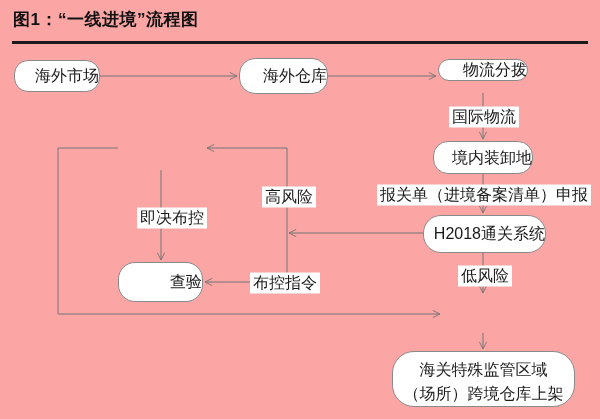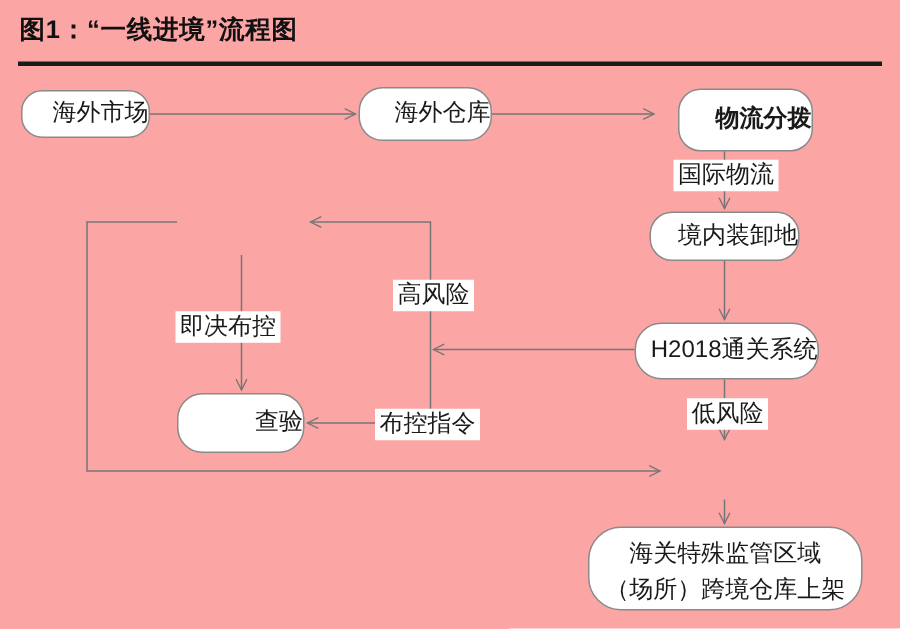--- a/index.html
+++ b/index.html
@@ -15,35 +15,35 @@
   .diagram{position:absolute;left:0;top:0;width:600px;height:419px;}
   .connectors{position:absolute;left:0;top:0;}
   .connectors path{stroke:#757575;stroke-width:1;fill:none;}
   .node{
     position:absolute;display:flex;align-items:center;justify-content:flex-end;
     background:#fff;border:1px solid #8a8a8a;font-size:16px;color:#1a1a1a;
     white-space:nowrap;text-align:center;box-sizing:border-box;line-height:1.25;
   }
   .n-market{left:14px;top:60px;width:86px;height:32px;border-radius:14px;}
   .n-warehouse{left:239px;top:58px;width:89px;height:36px;border-radius:16px;}
-  .n-sorting{left:452px;top:59px;width:90px;height:42px;border-radius:15px;font-weight:bold;}
+  .n-sorting{left:438px;top:59px;width:90px;height:22px;border-radius:15px;}
   .n-unloading{left:433px;top:141px;width:100px;height:33px;border-radius:15px;}
   .n-h2018{left:423px;top:215px;width:123px;height:38px;border-radius:18px;}
   .n-review{left:118px;top:130px;width:87px;height:40px;border-radius:17px;}
   .n-inspection{left:118px;top:262px;width:85px;height:40px;border-radius:17px;}
   .n-release{left:442px;top:295px;width:82px;height:38px;border-radius:18px;}
   .n-shelf{left:392px;top:351px;width:183px;height:56px;border-radius:22px;flex-direction:column;line-height:1.5;}
   .elabel{
     position:absolute;transform:translate(-50%,-50%);background:#fff;
     padding:0 3px;font-size:16px;color:#1a1a1a;white-space:nowrap;
   }
   .l-intl{left:484px;top:117px;}
   .l-decl{left:484px;top:195px;}
   .l-high{left:289px;top:197px;}
-  .l-instant{left:152px;top:218px;font-family:Liberation Serif, serif;}
+  .l-instant{left:172px;top:218px;font-family:Liberation Serif, serif;}
   .l-ctrl{left:285px;top:283px;}
   .l-low{left:485px;top:276px;}
 </style>
 </head>
 <body>
 
 <div class="page">
   <div class="title">图1：“一线进境”流程图</div>
   <div class="rule"></div>
 
@@ -85,18 +85,19 @@
     </div>
     <div class="node n-inspection">
       <span>查验</span>
     </div>
     <div class="node n-shelf">
       <span>海关特殊监管区域</span>
       <span>（场所）跨境仓库上架</span>
     </div>
 
     <div class="elabel l-intl">国际物流</div>
+    <div class="elabel l-decl">报关单（进境备案清单）申报</div>
     <div class="elabel l-high">高风险</div>
     <div class="elabel l-instant">即决布控</div>
     <div class="elabel l-ctrl">布控指令</div>
     <div class="elabel l-low">低风险</div>
   </div>
 </div>
 
 </body></html>

